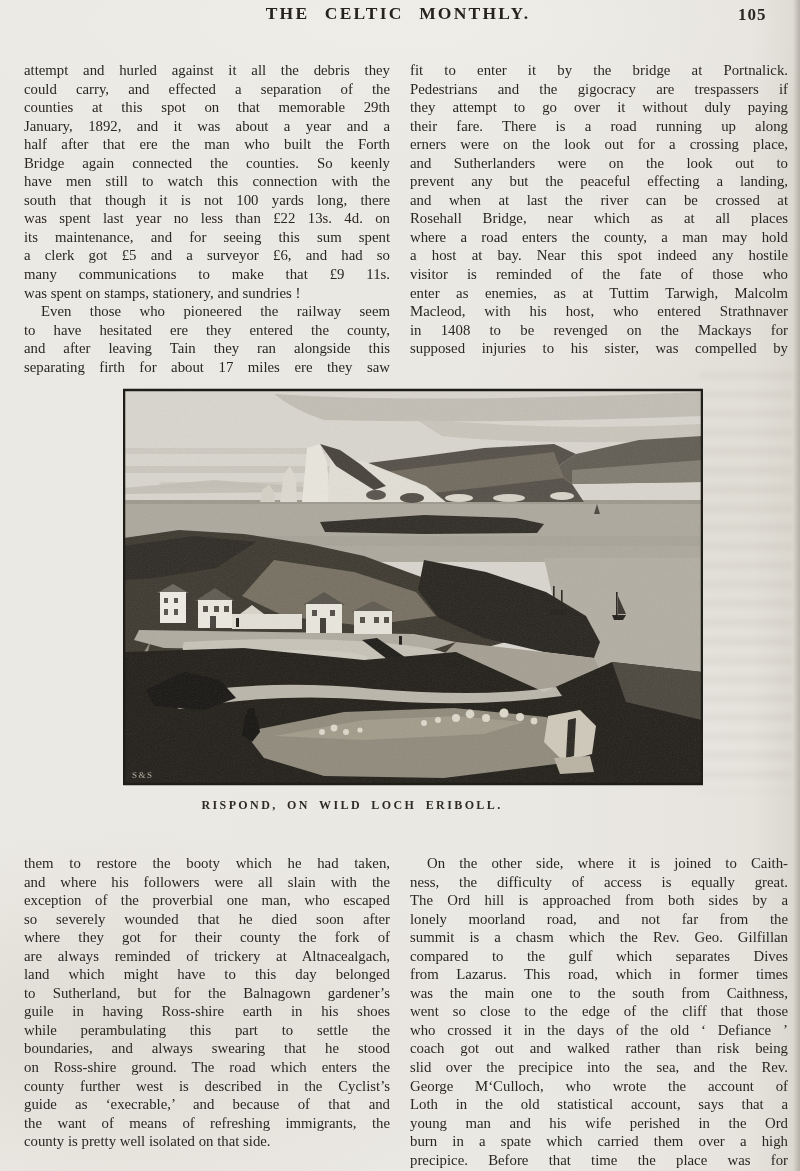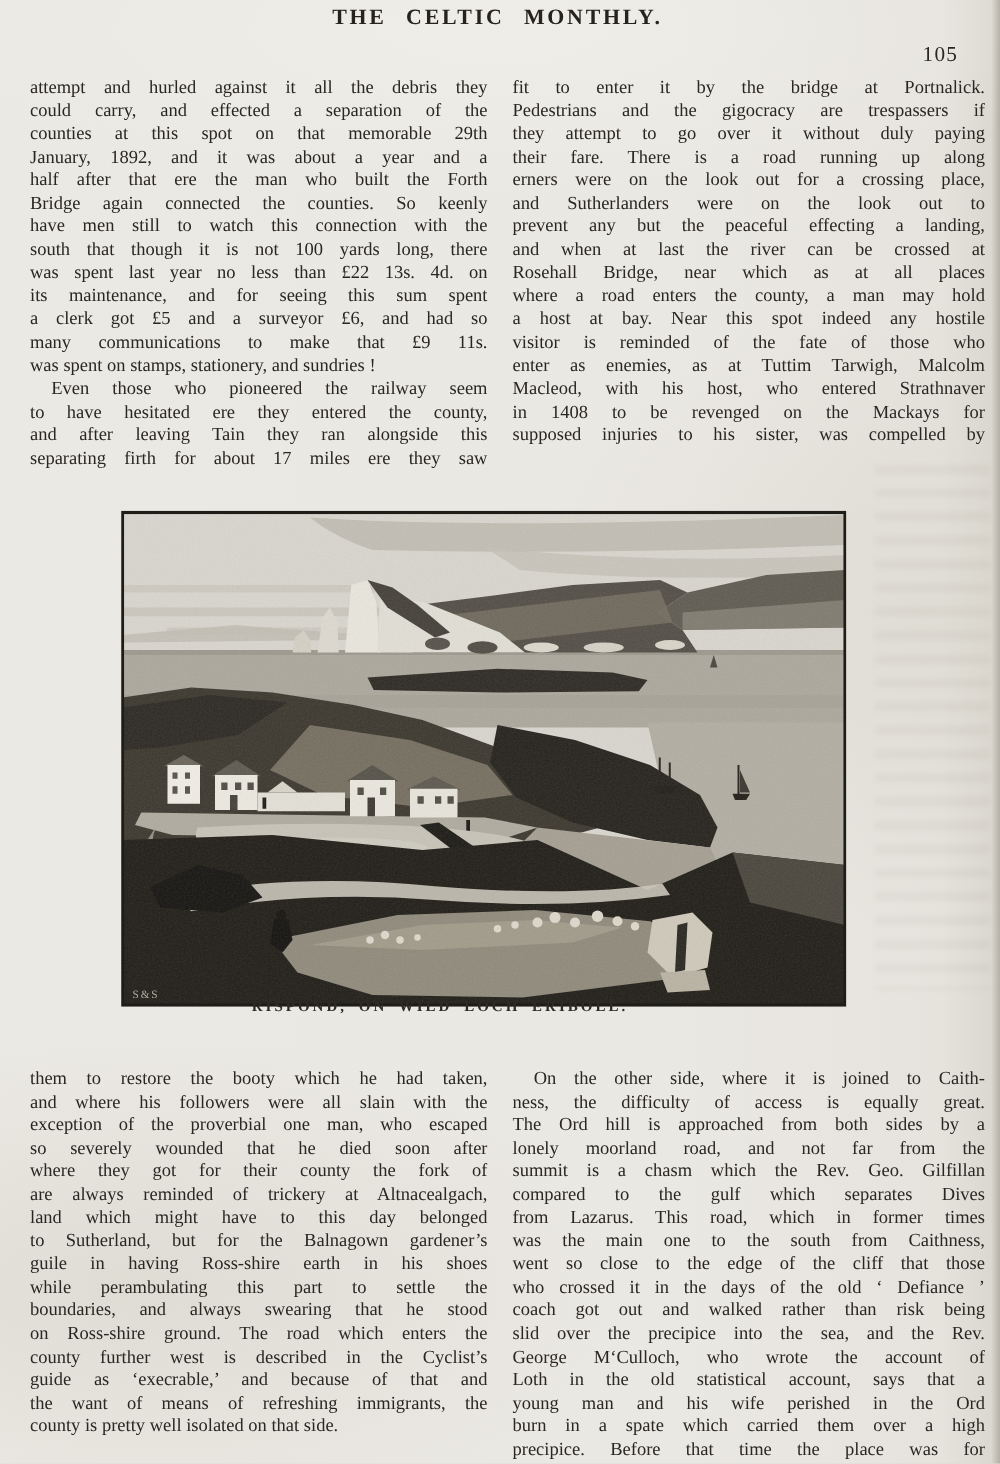--- a/index.html
+++ b/index.html
@@ -14,33 +14,33 @@
     background:
       radial-gradient(ellipse 620px 320px at 14% 88%, rgba(213,209,200,0.55), rgba(213,209,200,0) 62%),
       radial-gradient(ellipse 520px 420px at 92% 42%, rgba(216,212,203,0.45), rgba(216,212,203,0) 60%),
       radial-gradient(ellipse 700px 200px at 50% 2%, rgba(240,238,233,0.8), rgba(240,238,233,0) 70%),
       linear-gradient(90deg,#ebe9e3 0%,#eae8e2 68%,#e5e3dc 94%,#d9d6ce 100%);
   }
   
   .masthead{position:absolute;top:3px;left:0;width:796px;text-align:center;
     font-size:17.5px;font-weight:700;letter-spacing:2.2px;word-spacing:9px;color:#26231e;}
   .pagenum{position:absolute;top:5px;left:738px;width:50px;text-align:left;
-    font-size:17px;font-weight:400;letter-spacing:1px;color:#2a2722;margin-top:29px;}
+    font-size:17px;font-weight:700;letter-spacing:1px;color:#2a2722;}
   
   .col{position:absolute;font-size:14.8px;margin-top:16px;}
   .col .tl{height:18.55px;line-height:18.55px;overflow:hidden;
     text-align:justify;text-align-last:justify;white-space:normal;}
   .col .tl.end{text-align-last:left;}
   .col .tl.ind{text-indent:17px;}
   .ul{top:45px;left:24px;width:366px;}
   .ur{top:45px;left:410px;width:378px;}
   .ll{top:838px;left:24px;width:366px;}
   .lr{top:838px;left:410px;width:378px;font-family:Liberation Serif, serif;}
   
-  .fig{position:absolute;left:97px;top:388px;width:524px;height:398px;margin-top:20px;}
+  .fig{position:absolute;left:123px;top:388px;width:524px;height:398px;}
   .fig svg{display:block;width:580px;height:398px;}
   .caption{position:absolute;top:798px;left:0;width:704px;text-align:center;
     font-size:12px;font-weight:700;letter-spacing:2.4px;word-spacing:4px;color:#2e2b26;}
   
   .bleed{position:absolute;left:700px;top:372px;width:92px;height:420px;
     background:repeating-linear-gradient(to bottom,
       rgba(124,117,105,0.12) 0px, rgba(124,117,105,0.12) 7px,
       rgba(233,231,225,0) 7px, rgba(233,231,225,0) 19px);
     filter:blur(2px);opacity:.5;}
   .edge-shade{position:absolute;right:0;top:0;width:7px;height:1171px;

